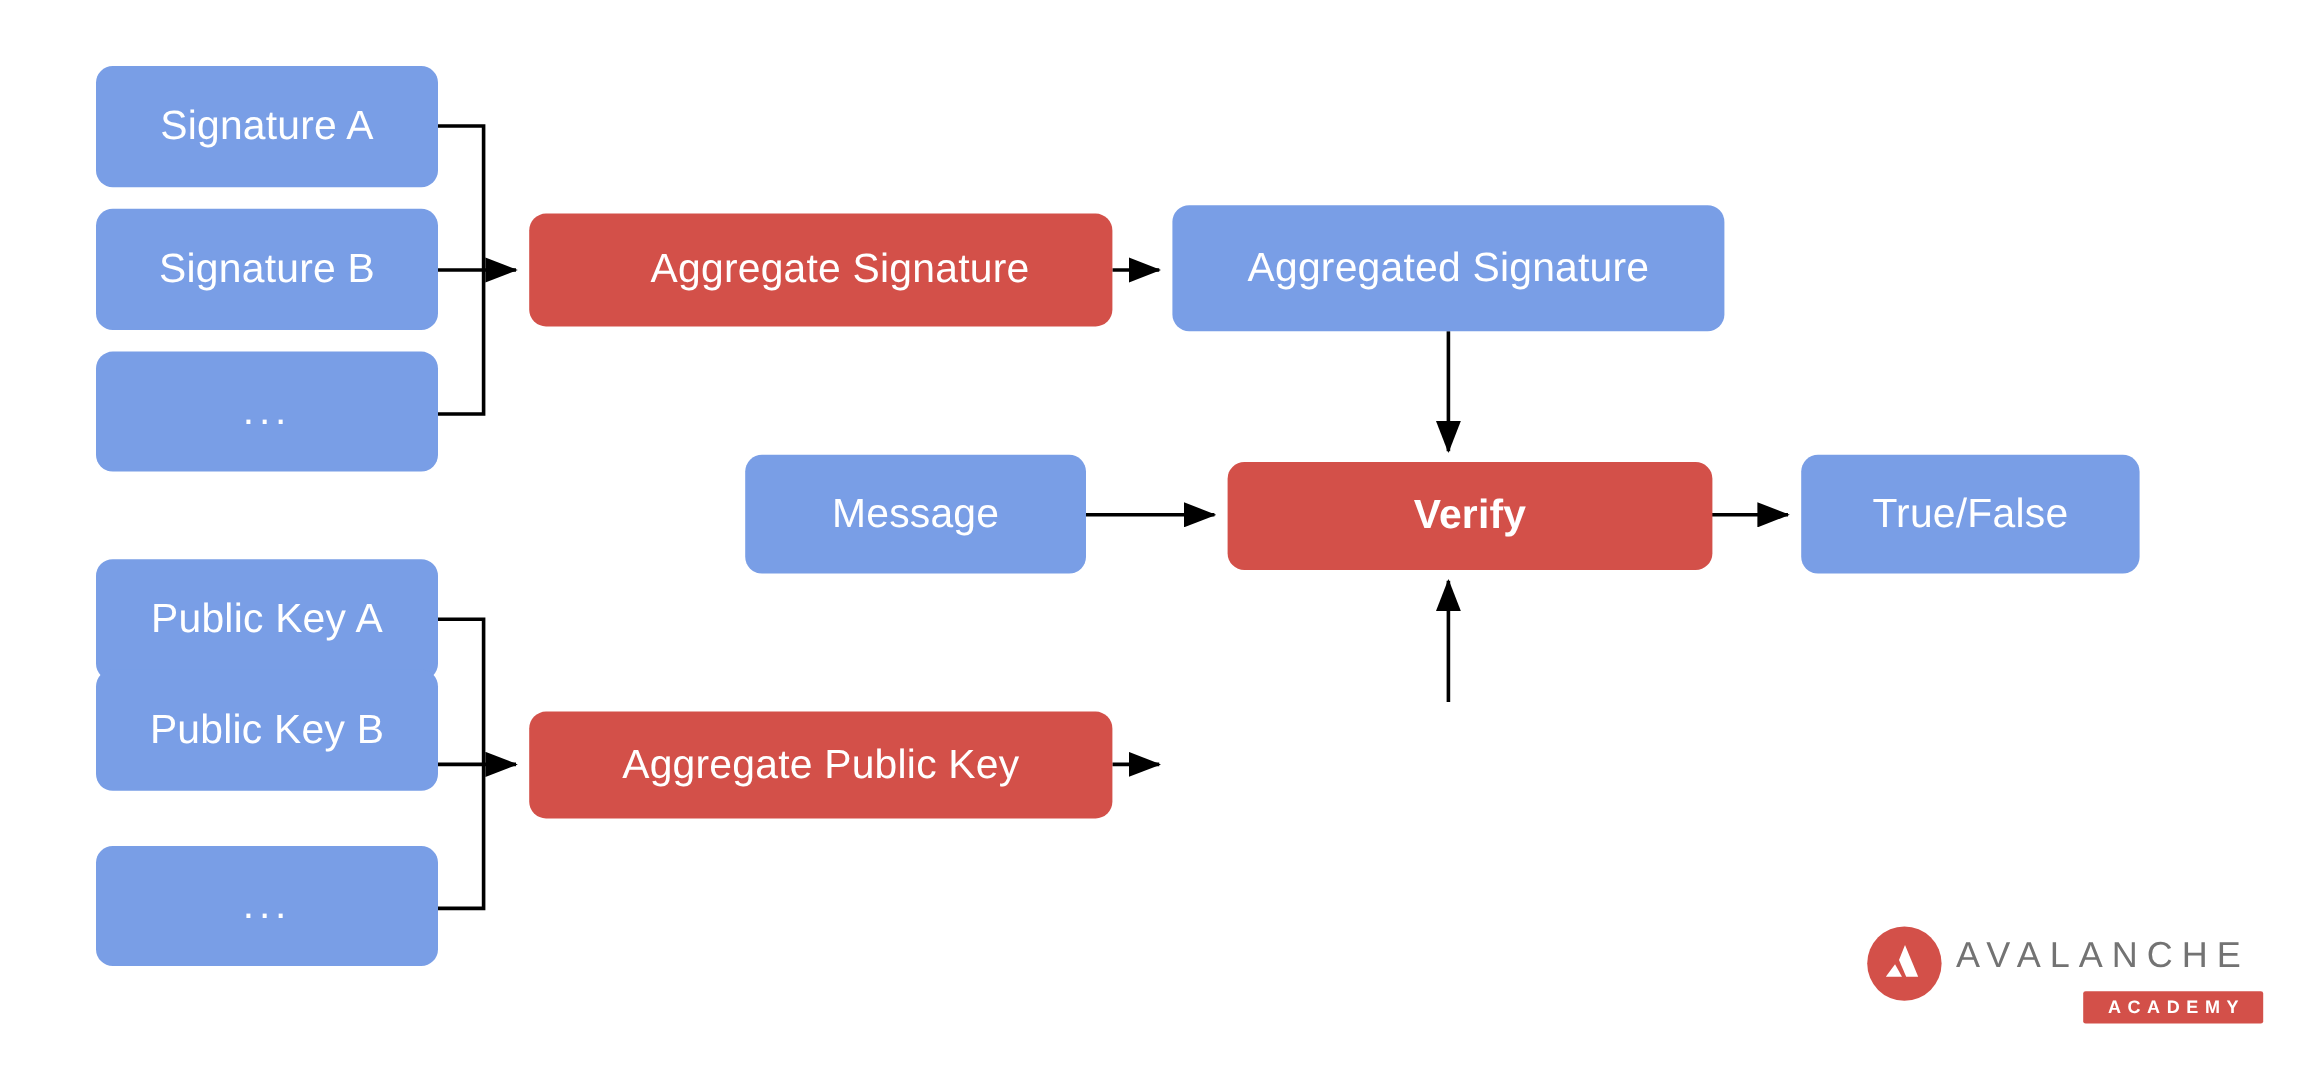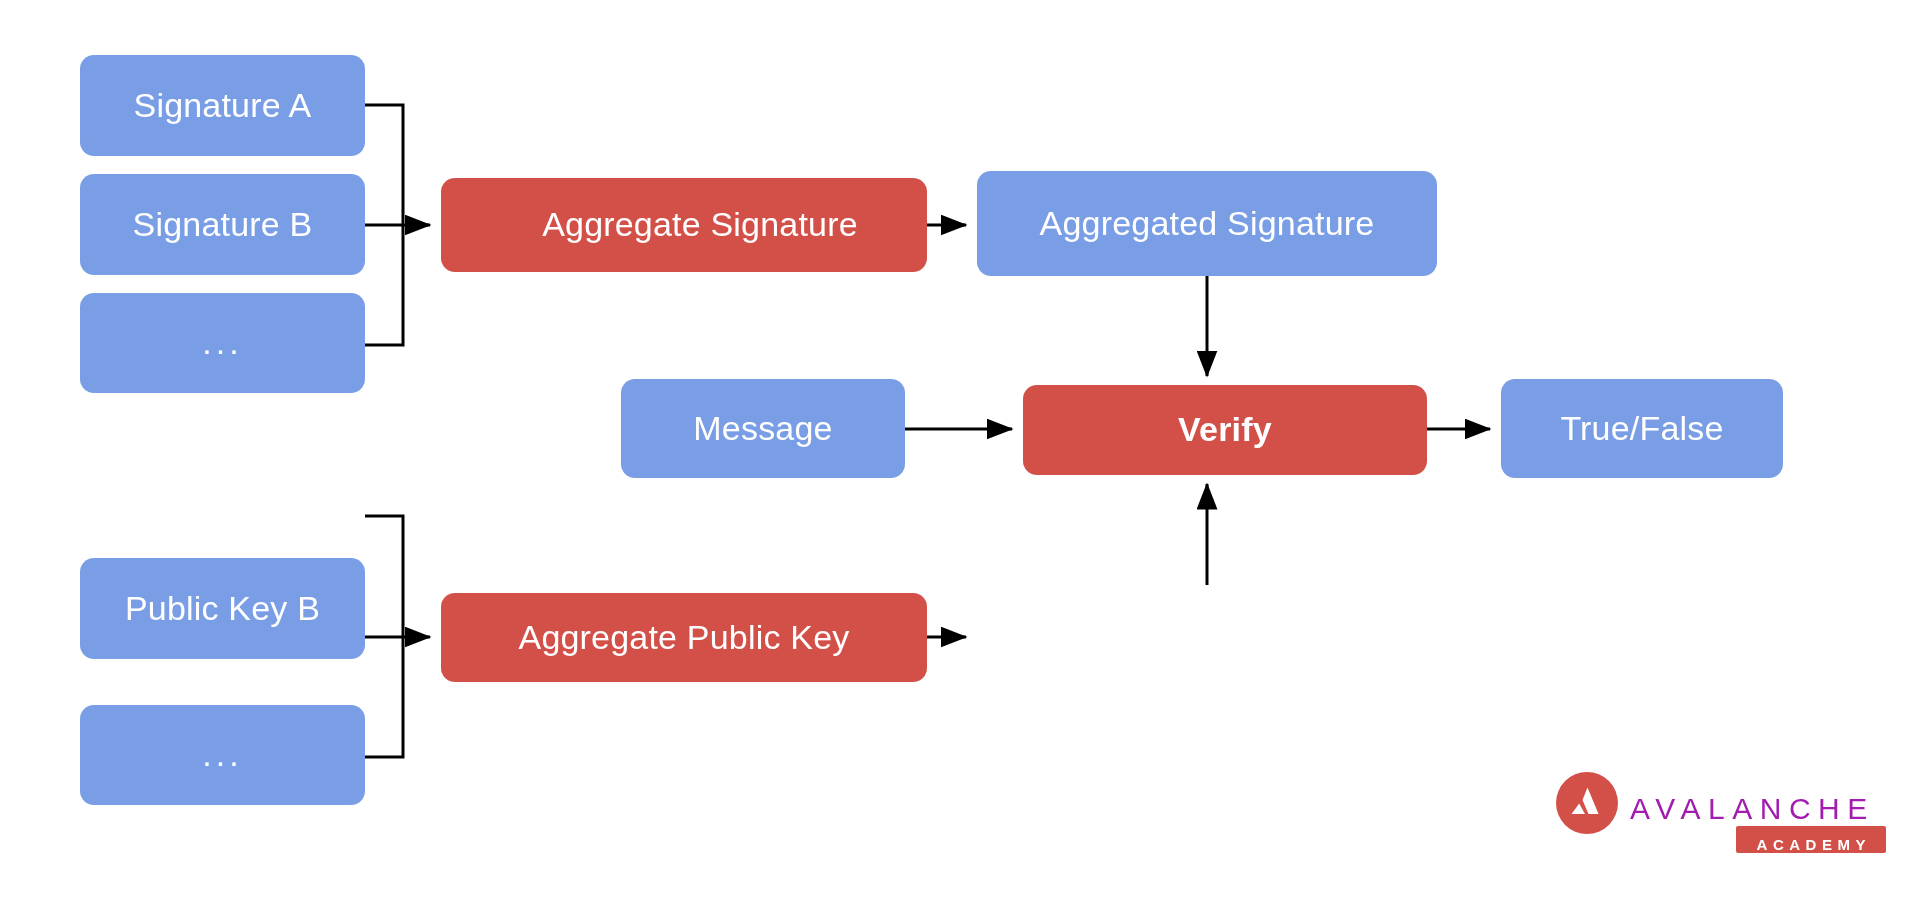--- a/index.html
+++ b/index.html
@@ -66,37 +66,36 @@
     width: 62px;
     height: 62px;
     border-radius: 50%;
     background: #d35049;
   }
   #logo .mark svg { position: absolute; left: 0; top: 0; }
   #logo .wordmark {
     position: absolute;
     left: 74px;
     top: 12px;
-    color: #a21caf;
+    color: #737373;
     font-size: 30px;
     font-weight: 400;
     letter-spacing: 7.5px;
     white-space: nowrap;
-    margin-top: 12px;
   }
   #logo .academy-bar {
     position: absolute;
     left: 180px;
     top: 58px;
     width: 150px;
     height: 27px;
     background: #d35049;
     border-radius: 2px;
     display: flex;
-    align-items: flex-end;
+    align-items: center;
     justify-content: center;
   }
   #logo .academy-bar span {
     color: #ffffff;
     font-size: 15px;
     font-weight: bold;
     letter-spacing: 5.5px;
     text-indent: 5.5px;
   }
 </style>
@@ -153,20 +152,23 @@
   </div>
 
   <div class="node red" style="left:441px; top:178px; width:486px; height:94px;padding-left:32px;">
     <span class="label">Aggregate Signature</span>
   </div>
 
   <div class="node blue" style="left:977px; top:171px; width:460px; height:105px;">
     <span class="label">Aggregated Signature</span>
   </div>
 
+  <div class="node blue" style="left:80px;  top:466px; width:285px; height:101px;">
+    <span class="label">Public Key A</span>
+  </div>
 
   <div class="node blue" style="left:80px;  top:558px; width:285px; height:101px;">
     <span class="label">Public Key B</span>
   </div>
 
   <div class="node blue" style="left:80px;  top:705px; width:285px; height:100px;">
     <span class="label ellipsis">...</span>
   </div>
 
   <div class="node red" style="left:441px; top:593px; width:486px; height:89px;">

